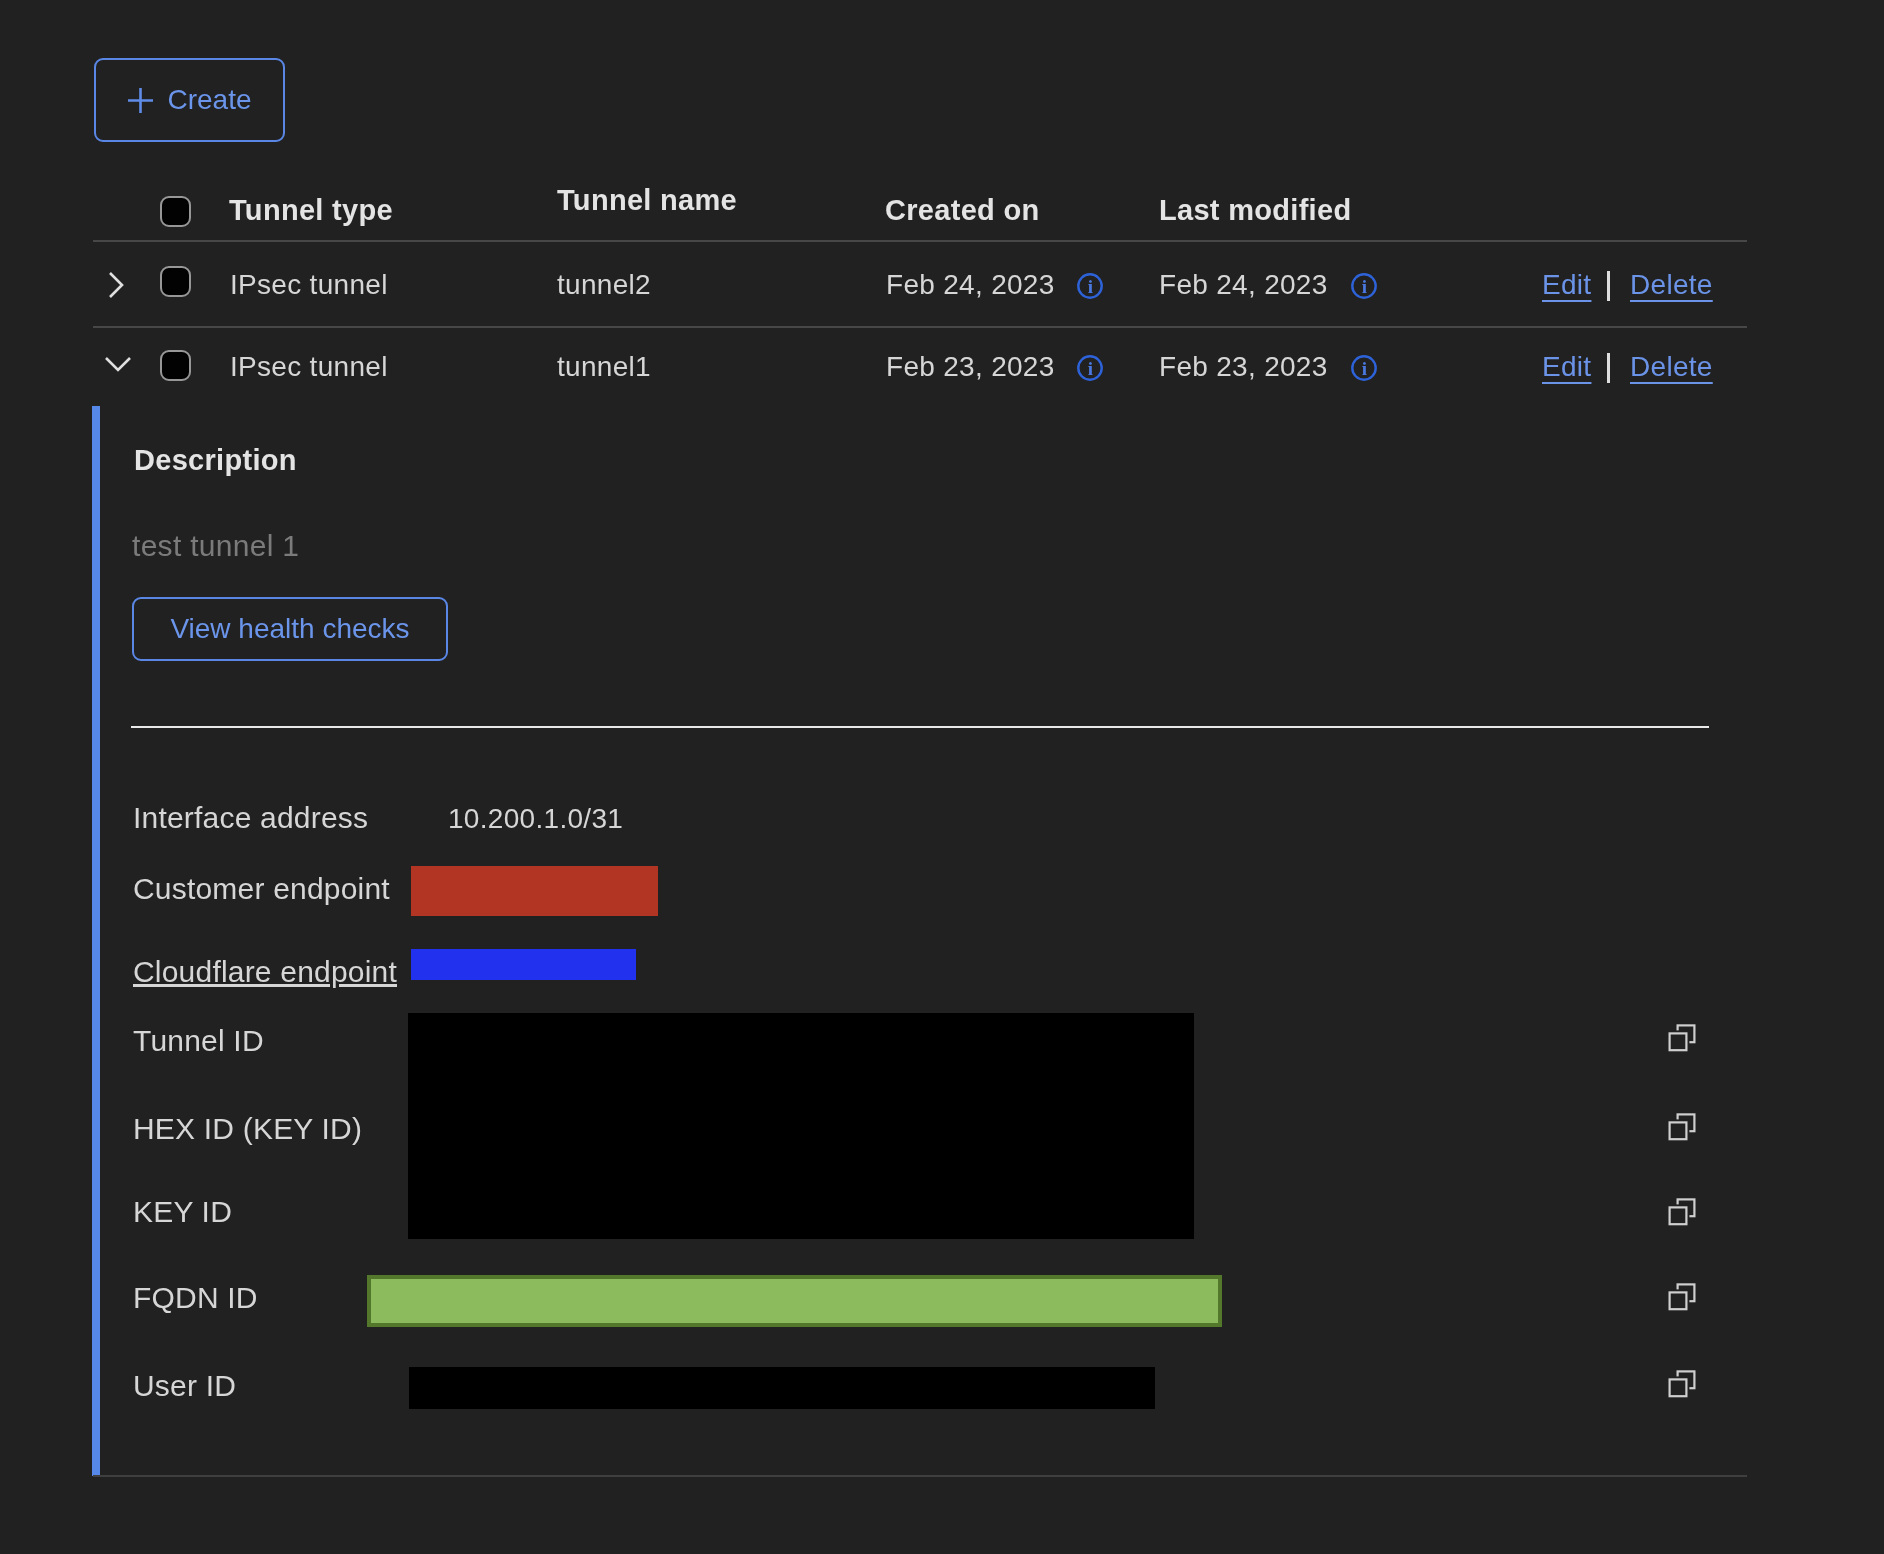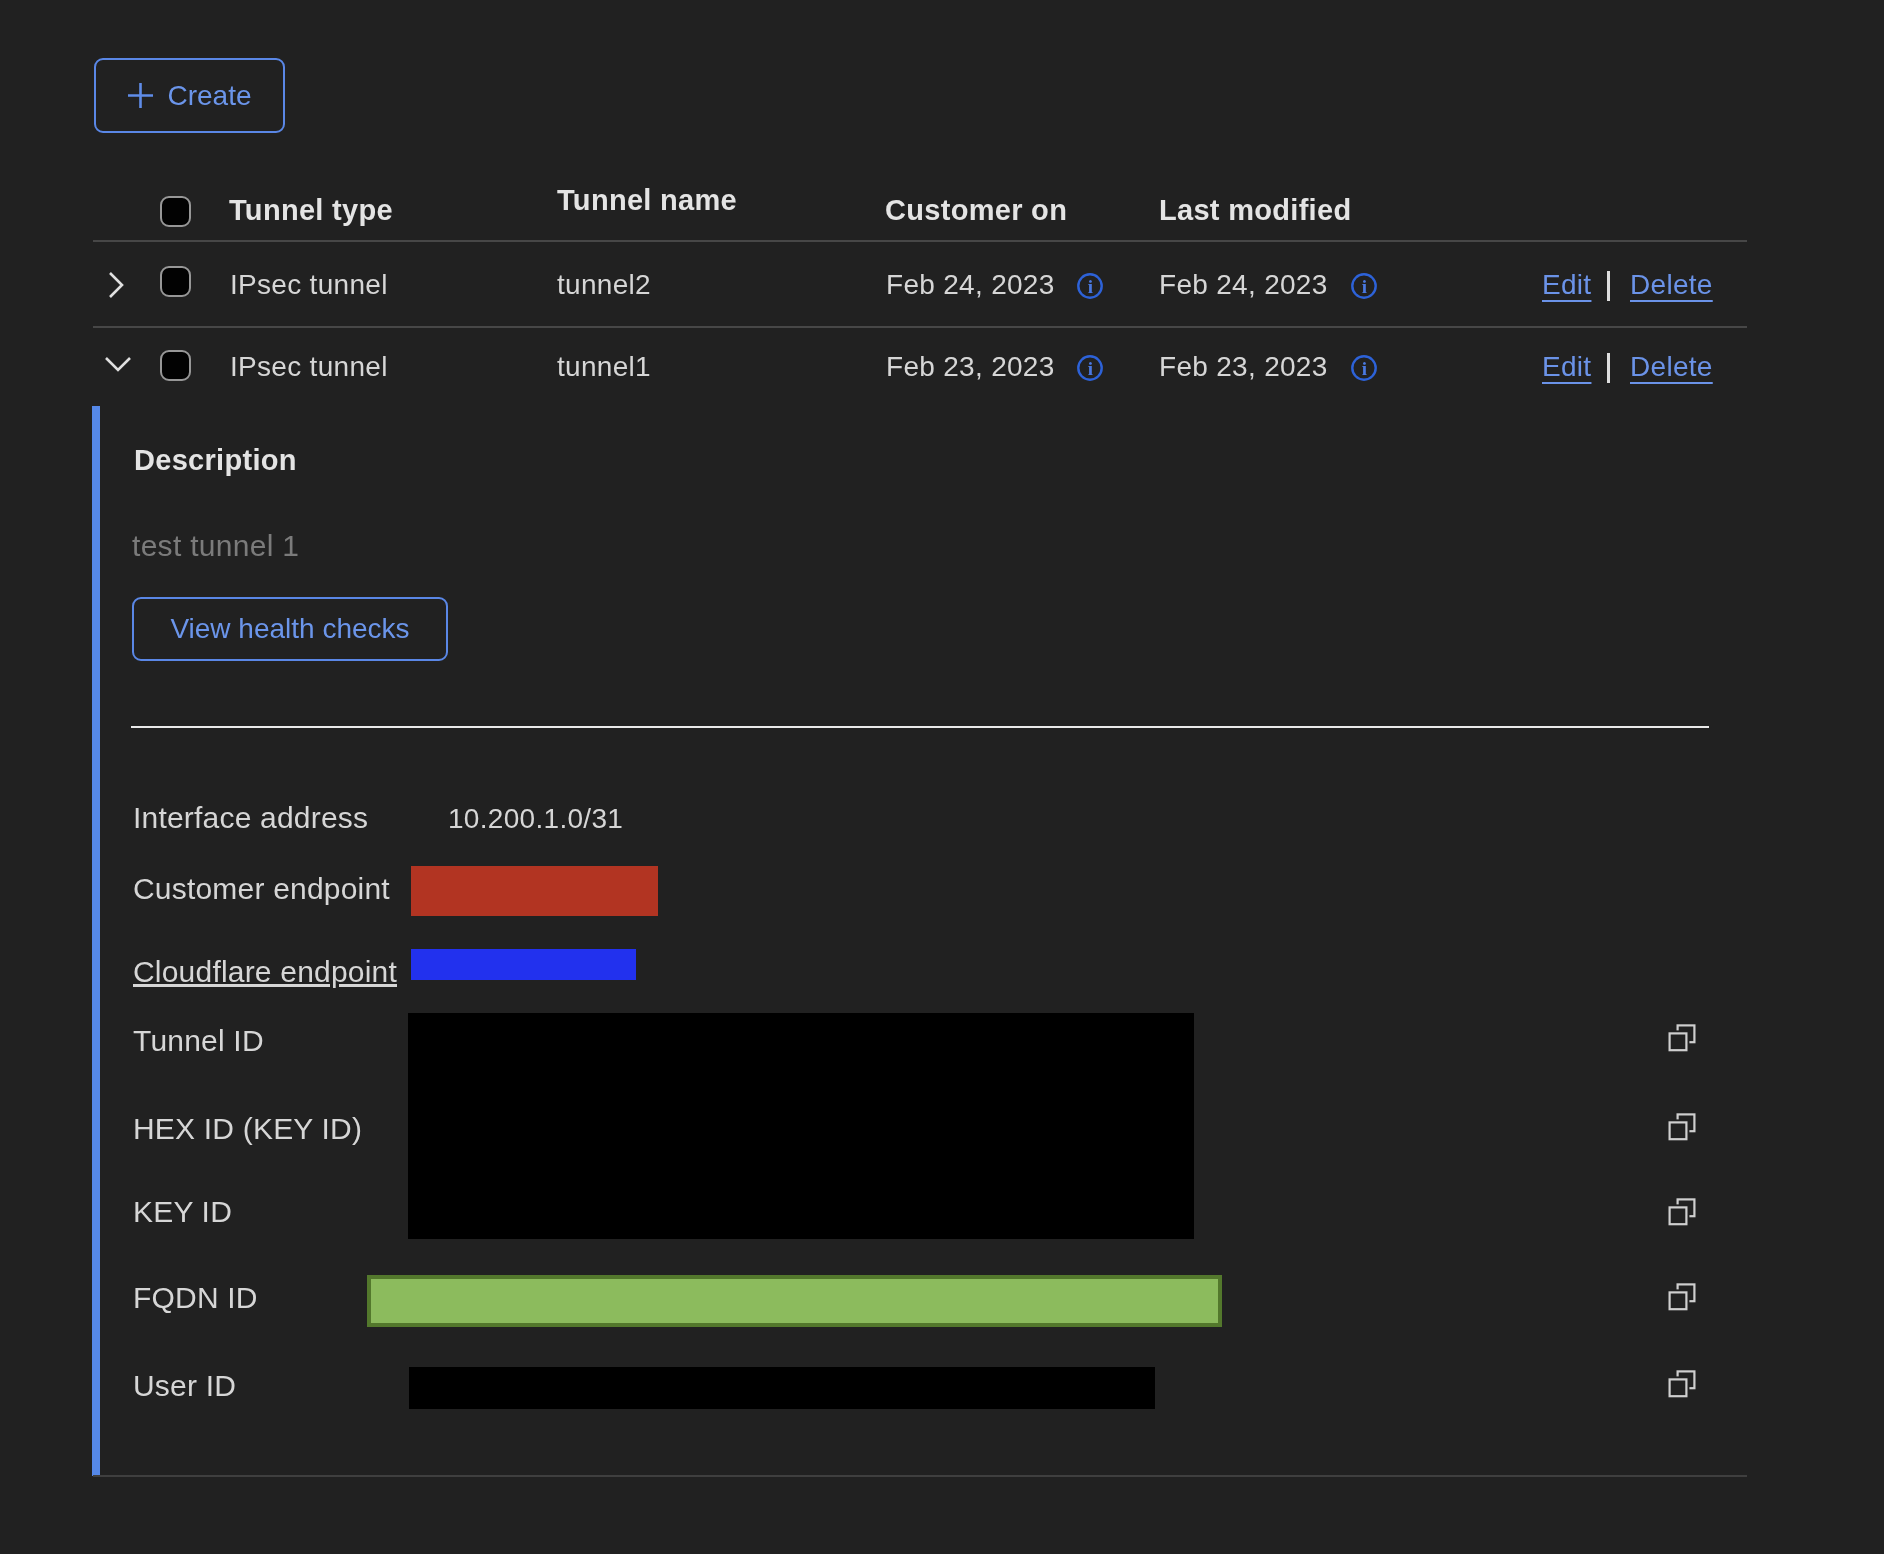--- a/index.html
+++ b/index.html
@@ -9,31 +9,31 @@
   .lbl{font-size:30px;letter-spacing:0.2px;}
   .hdr{font-weight:700;font-size:29px;color:#e4e4e4;}
   .line{position:absolute;background:#474747;height:2px;}
   .link{color:#6b93e8;text-decoration:underline;text-underline-offset:6px;}
   .cb{position:absolute;width:31px;height:31px;box-sizing:border-box;border:2px solid #979797;border-radius:9px;background:#020202;}
   .btn{position:absolute;box-sizing:border-box;border:2px solid #5a87e6;border-radius:9px;color:#6b95ea;font-size:28px;display:flex;align-items:center;justify-content:center;}
 </style>
 </head>
 <body>
 
-<div class="btn" style="left:94px;top:58px;width:191px;height:75px;">
+<div class="btn" style="left:94px;top:58px;width:191px;height:84px;">
   <svg width="27" height="27" viewBox="0 0 27 27" style="margin-right:13px;">
     <path d="M13.5 1 V26 M1 13.5 H26" stroke="#5f8ce8" stroke-width="2.6" fill="none"></path>
   </svg>
   <span>Create</span>
 </div>
 
 <div class="cb" style="left:160px;top:196px;"></div>
 <div class="txt hdr" style="left:229px;top:193px;">Tunnel type</div>
 <div class="txt hdr" style="left:557px;top:183px;">Tunnel name</div>
-<div class="txt hdr" style="left:885px;top:193px;">Customer on</div>
+<div class="txt hdr" style="left:885px;top:193px;">Created on</div>
 <div class="txt hdr" style="left:1159px;top:193px;">Last modified</div>
 <div class="line" style="left:93px;top:240px;width:1654px;"></div>
 
 <svg class="abs" style="left:107px;top:270px;" width="18" height="30" viewBox="0 0 18 30">
   <path d="M3 3 L15 15 L3 27" stroke="#e0e0e0" stroke-width="2.6" fill="none"></path>
 </svg>
 <div class="cb" style="left:160px;top:266px;"></div>
 <div class="txt" style="left:230px;top:268px;">IPsec tunnel</div>
 <div class="txt" style="left:557px;top:268px;">tunnel2</div>
 <div class="txt" style="left:886px;top:268px;">Feb 24, 2023</div>

